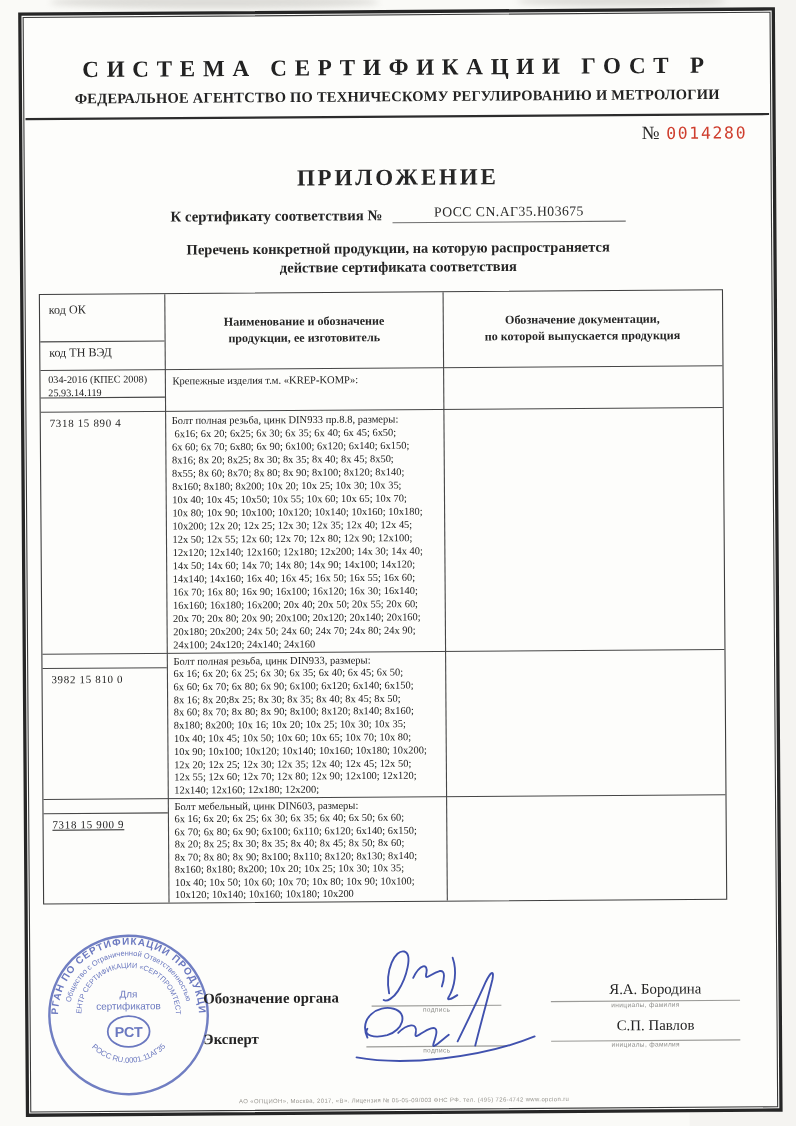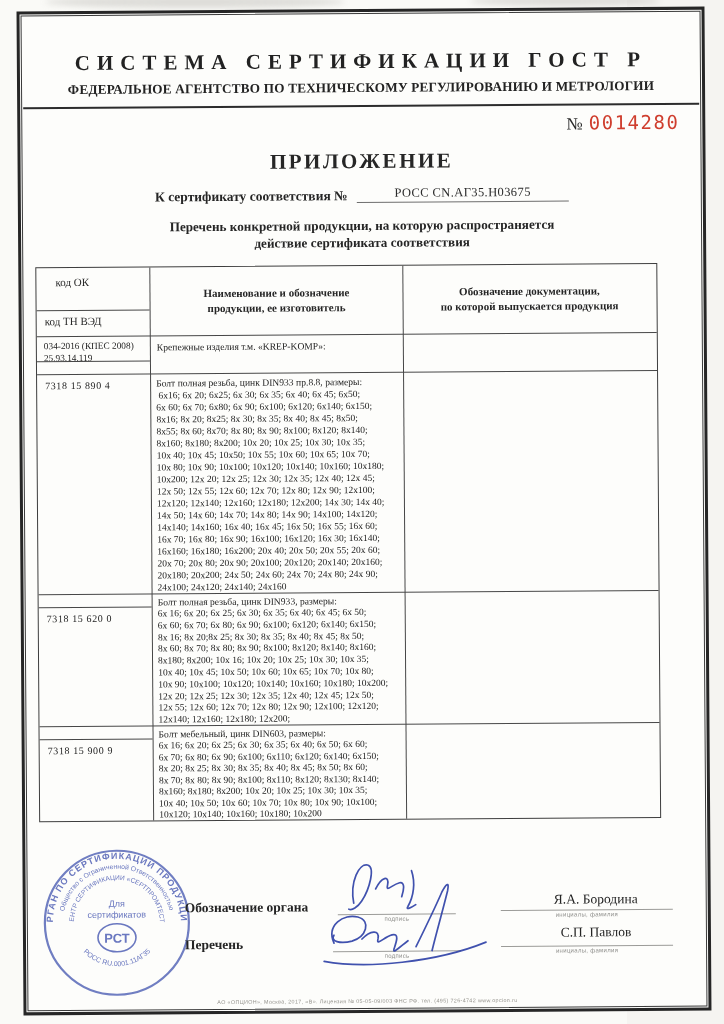--- a/index.html
+++ b/index.html
@@ -10,21 +10,21 @@
   .smudge{position:absolute;background:#b9b7b2;filter:blur(3px);opacity:.45;border-radius:50%;}
   .doc{position:absolute;left:20px;top:9px;width:688px;height:1004px;
        transform:rotate(-0.4deg);transform-origin:50% 50%;background:#fdfdfb;}
   .frame-outer{position:absolute;inset:0;border:3px solid #262626;}
   .frame-inner{position:absolute;inset:4px;border:1px solid #3a3a3a;}
   .t-system{top:40px;left:0;right:0;text-align:center;font-size:21px;font-weight:bold;letter-spacing:7px;color:#222;}
   .t-agency{top:71px;left:0;right:0;text-align:center;font-size:13.2px;font-weight:bold;letter-spacing:.2px;color:#232323;}
   .h-rule{top:96px;left:6px;right:6px;border-top:2px solid #2c2c2c;}
   .num-row{top:104px;right:26px;white-space:nowrap;}
   .num-sign{font-size:17px;color:#2a2a2a;margin-right:6px;}
-  .num-val{font-family:"DejaVu Sans Mono",monospace;font-size:19px;letter-spacing:1.5px;color:#cf3e2e;}
+  .num-val{font-family:"DejaVu Sans Mono",monospace;font-size:15px;letter-spacing:1.5px;color:#cf3e2e;}
   .t-appendix{top:140px;left:0;right:0;text-align:center;font-size:21px;font-weight:bold;letter-spacing:2.5px;color:#262626;}
   .cert-row{top:176px;left:0;right:0;text-align:center;font-size:13.5px;font-weight:bold;color:#262626;}
   .cert-blank{display:inline-block;position:relative;width:212px;height:17px;
               border-bottom:1.2px solid #6e6e6e;margin-left:9px;vertical-align:-3px;}
   .cert-num{position:absolute;left:0;right:0;bottom:1px;text-align:center;
             font-size:12.5px;font-weight:normal;letter-spacing:.4px;color:#2b2b2b;white-space:nowrap;}
   .subtitle{top:208px;left:0;right:0;text-align:center;font-size:13.2px;font-weight:bold;
             line-height:17px;white-space:pre-line;color:#262626;}
   
   .ptable{left:17px;top:256px;width:620px;height:553px;border:1.6px solid #3e3e3e;}
@@ -75,21 +75,21 @@
 
     <div class="abs subtitle">Перечень конкретной продукции,  на которую распространяется
 действие сертификата соответствия</div>
 
     <div class="abs ptable">
       <div class="vline" style="left:113px;"></div>
       <div class="vline" style="left:366px;"></div>
       <div class="hline" style="top:68px;left:0;right:0;"></div>
       <div class="hline" style="top:42px;left:0;width:113px;"></div>
 
-      <div class="cell hdr-small" style="left:19px;top:8px;">код ОК</div>
+      <div class="cell hdr-small" style="left:8px;top:8px;">код ОК</div>
       <div class="cell hdr-small" style="left:8px;top:47px;">код ТН ВЭД</div>
       <div class="cell hdr-bold" style="left:114px;top:19px;width:252px;">Наименование и обозначение
 продукции, ее изготовитель</div>
       <div class="cell hdr-bold" style="left:366px;top:19px;width:254px;">Обозначение документации,
 по которой выпускается продукция</div>
 
       <div class="cell intro-codes" style="left:7px;top:73px;">034-2016 (КПЕС 2008)
 25.93.14.119</div>
       <div class="cell prod" style="left:120px;top:74px;">Крепежные изделия т.м. «KREP-KOMP»:</div>
       <div class="hline" style="top:93px;left:0;width:113px;"></div>
@@ -110,36 +110,36 @@
 14x 50; 14x 60; 14x 70; 14x 80; 14x 90; 14x100; 14x120;
 14x140; 14x160; 16x 40; 16x 45; 16x 50; 16x 55; 16x 60;
 16x 70; 16x 80; 16x 90; 16x100; 16x120; 16x 30; 16x140;
 16x160; 16x180; 16x200; 20x 40; 20x 50; 20x 55; 20x 60;
 20x 70; 20x 80; 20x 90; 20x100; 20x120; 20x140; 20x160;
 20x180; 20x200; 24x 50; 24x 60; 24x 70; 24x 80; 24x 90;
 24x100; 24x120; 24x140; 24x160</div>
       <div class="hline" style="top:326px;left:0;right:0;"></div>
       <div class="hline" style="top:339px;left:0;width:113px;"></div>
 
-      <div class="cell code-cell" style="left:8px;top:345px;">7318 15 620 0</div>
+      <div class="cell code-cell" style="left:8px;top:345px;">3982 15 810 0</div>
       <div class="cell prod" style="left:119px;top:329px;">Болт полная резьба, цинк DIN933, размеры:</div>
       <div class="cell sizes" style="left:119px;top:341px;line-height:11.8px;">6x 16; 6x 20; 6x 25; 6x 30; 6x 35; 6x 40; 6x 45; 6x 50;
 6x 60; 6x 70; 6x 80; 6x 90; 6x100; 6x120; 6x140; 6x150;
 8x 16; 8x 20;8x 25; 8x 30; 8x 35; 8x 40; 8x 45; 8x 50;
 8x 60; 8x 70; 8x 80; 8x 90; 8x100; 8x120; 8x140; 8x160;
 8x180; 8x200; 10x 16; 10x 20; 10x 25; 10x 30; 10x 35;
 10x 40; 10x 45; 10x 50; 10x 60; 10x 65; 10x 70; 10x 80;
 10x 90; 10x100; 10x120; 10x140; 10x160; 10x180; 10x200;
 12x 20; 12x 25; 12x 30; 12x 35; 12x 40; 12x 45; 12x 50;
 12x 55; 12x 60; 12x 70; 12x 80; 12x 90; 12x100; 12x120;
 12x140; 12x160; 12x180; 12x200;</div>
       <div class="hline" style="top:458px;left:0;right:0;"></div>
       <div class="hline" style="top:471px;left:0;width:113px;"></div>
 
-      <div class="cell code-cell" style="left:8px;top:477px;">7318 15 900 9</div>
+      <div class="cell code-cell" style="left:8px;top:477px;text-decoration:underline;">7318 15 900 9</div>
       <div class="cell prod" style="left:119px;top:461px;">Болт мебельный, цинк DIN603, размеры:</div>
       <div class="cell sizes" style="left:119px;top:473px;line-height:11.5px;">6x 16; 6x 20; 6x 25; 6x 30; 6x 35; 6x 40; 6x 50; 6x 60;
 6x 70; 6x 80; 6x 90; 6x100; 6x110; 6x120; 6x140; 6x150;
 8x 20; 8x 25; 8x 30; 8x 35; 8x 40; 8x 45; 8x 50; 8x 60;
 8x 70; 8x 80; 8x 90; 8x100; 8x110; 8x120; 8x130; 8x140;
 8x160; 8x180; 8x200; 10x 20; 10x 25; 10x 30; 10x 35;
 10x 40; 10x 50; 10x 60; 10x 70; 10x 80; 10x 90; 10x100;
 10x120; 10x140; 10x160; 10x180; 10x200</div>
     </div>
 
@@ -167,21 +167,21 @@
           <textPath href="#arcBottom" startOffset="50%" text-anchor="middle">РОСС RU.0001.11АГ35</textPath>
         </text>
         <text x="88" y="72" text-anchor="middle" font-size="9">Для</text>
         <text x="88" y="83" text-anchor="middle" font-size="9">сертификатов</text>
         <ellipse cx="88" cy="103" rx="19" ry="14" fill="none" stroke="#5161b5" stroke-width="1.6"></ellipse>
         <text x="88" y="108" text-anchor="middle" font-size="13" font-weight="bold">РСТ</text>
       </g>
     </svg>
 
     <div class="abs role" style="left:162px;top:890px;">Обозначение органа</div>
-    <div class="abs role" style="left:162px;top:927px;">Перечень</div>
+    <div class="abs role" style="left:162px;top:927px;">Эксперт</div>
 
     <div class="sigline" style="left:315px;top:905px;width:118px;"></div>
     <div class="caption" style="left:315px;top:907px;width:118px;">подпись</div>
     <div class="sigline" style="left:310px;top:942px;width:128px;"></div>
     <div class="caption" style="left:310px;top:944px;width:128px;">подпись</div>
 
     <svg class="abs sigink" viewBox="0 0 190 128">
       <g stroke="#2c3fa6" stroke-width="1.7" fill="none" stroke-linecap="round" opacity="0.9">
         <path d="M38,52 C34,30 44,12 52,14 C60,16 54,38 46,50 C42,56 36,60 33,58"></path>
         <path d="M60,38 C66,26 74,24 72,34 C70,42 76,34 84,32 C90,31 88,40 86,46"></path>

